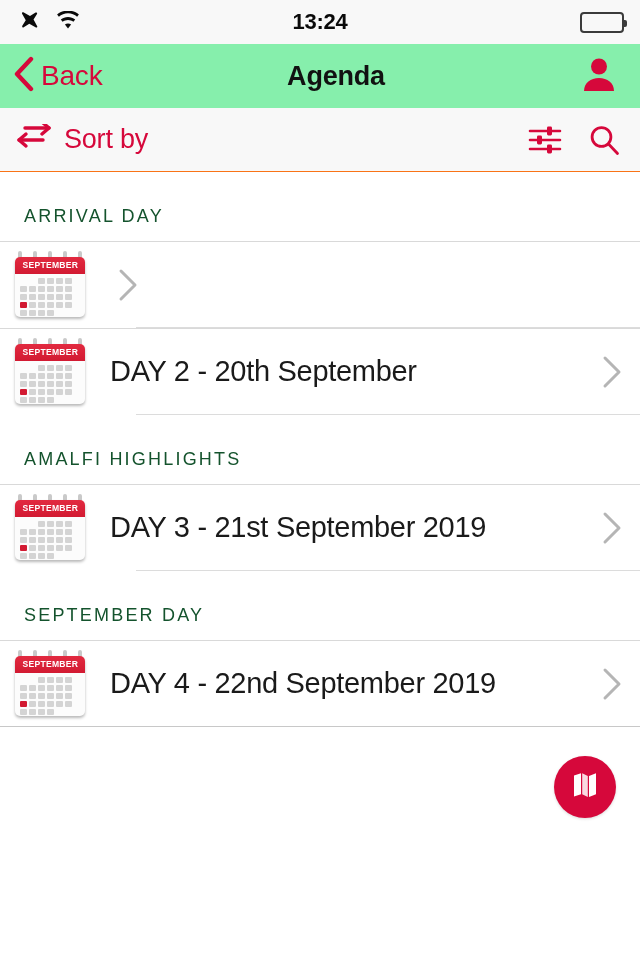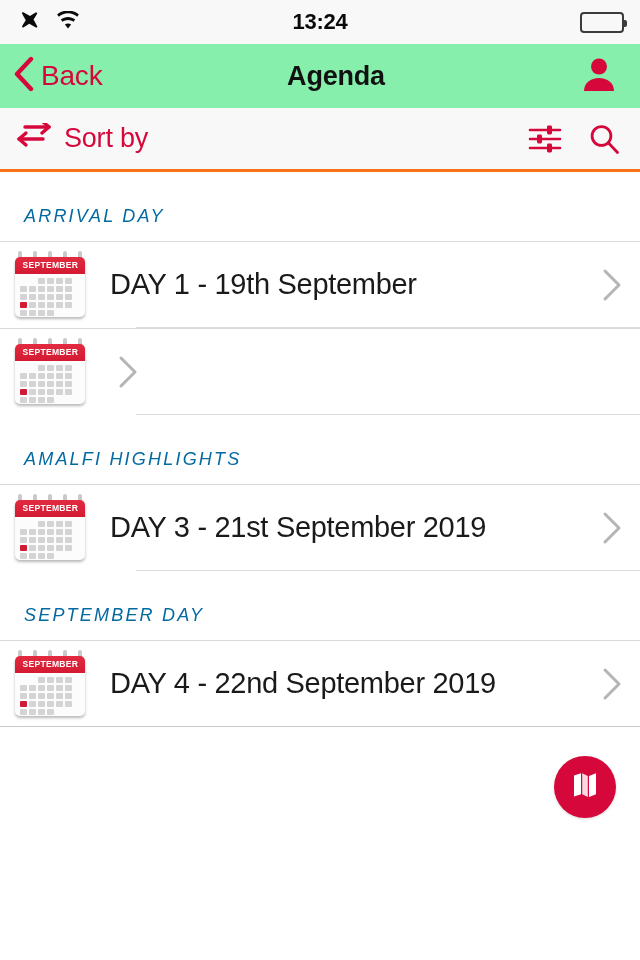--- a/index.html
+++ b/index.html
@@ -130,21 +130,21 @@
   }
 
   
   .toolbar {
     position: relative;
     height: 64px;
     background: #f8f8f8;
     display: flex;
     align-items: center;
     box-sizing: border-box;
-    border-bottom: 3px solid #f97316;
+    border-bottom: 1px solid #f97316;
   }
   .sort-btn {
     display: flex;
     align-items: center;
     gap: 12px;
     padding-left: 16px;
     cursor: pointer;
   }
   .sort-label {
     font-size: 27px;
@@ -161,25 +161,24 @@
     gap: 26px;
   }
   .tb-icon { cursor: pointer; display: flex; }
 
   
   .list { background: #ffffff; }
 
   .section-header {
     padding: 34px 0 14px 24px;
     font-size: 18px;
-    color: #0369a1;
+    color: #14532d;
     letter-spacing: 2.2px;
     font-weight: normal;
     background: #ffffff;
-    font-style: italic;
   }
 
   .row {
     position: relative;
     display: flex;
     align-items: center;
     height: 86px;
     background: #ffffff;
     border-top: 1px solid #d9d9d9;
     cursor: pointer;
@@ -436,21 +435,20 @@
                     <span class="cal-cell"></span>
                     <span class="cal-cell"></span>
                     <span class="cal-cell"></span>
                     <span class="cal-cell blank"></span>
                     <span class="cal-cell blank"></span>
                   </div>
               </div>
             </div>
           </div>
         </div>
-        <div class="row-title">DAY 1 - 19th September</div>
         <div class="row-chevron">
           <svg width="22" height="34" viewBox="0 0 22 34">
               <path d="M4 3l14 14L4 31" fill="none" stroke="#b5b5b5" stroke-width="3" stroke-linecap="round" stroke-linejoin="round"></path>
             </svg>
         </div>
       </div>
       <div class="row-sep"></div>
     </div>
 
     <div>
@@ -506,20 +504,21 @@
                     <span class="cal-cell"></span>
                     <span class="cal-cell"></span>
                     <span class="cal-cell"></span>
                     <span class="cal-cell blank"></span>
                     <span class="cal-cell blank"></span>
                   </div>
               </div>
             </div>
           </div>
         </div>
+        <div class="row-title">DAY 2 - 20th September</div>
         <div class="row-chevron">
           <svg width="22" height="34" viewBox="0 0 22 34">
               <path d="M4 3l14 14L4 31" fill="none" stroke="#b5b5b5" stroke-width="3" stroke-linecap="round" stroke-linejoin="round"></path>
             </svg>
         </div>
       </div>
       <div class="row-sep"></div>
     </div>
 
     <div>

